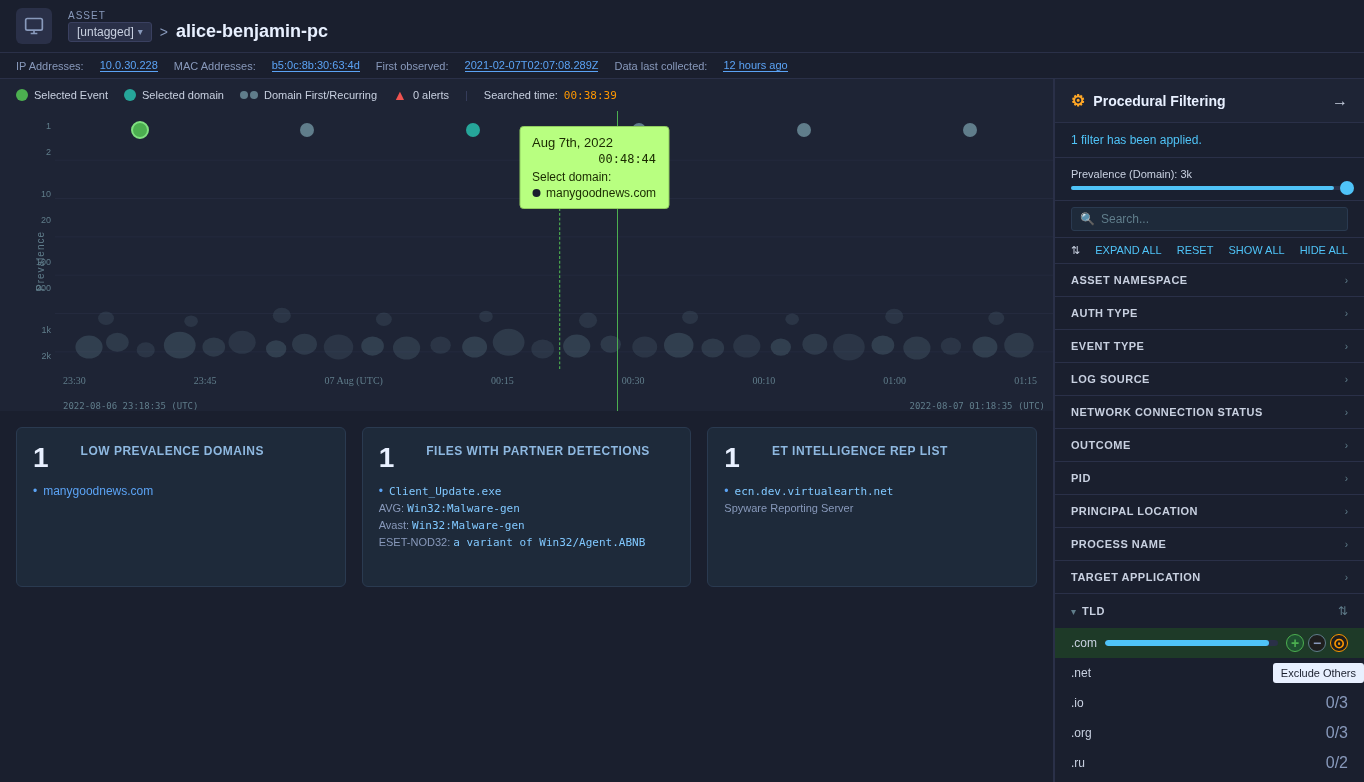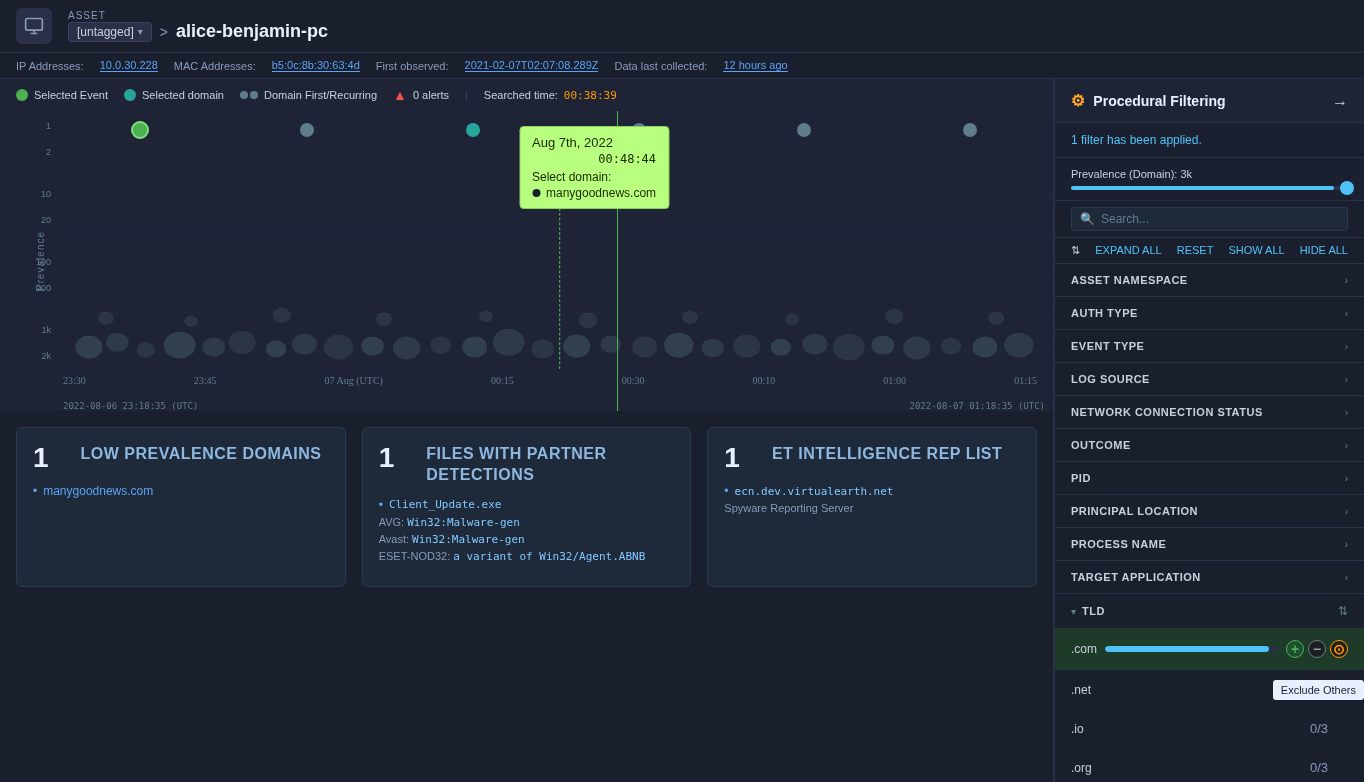--- a/index.html
+++ b/index.html
@@ -255,21 +255,21 @@
       padding: 16px;
       min-height: 160px;
     }
     .card-header {
       display: flex;
       align-items: flex-start;
       gap: 12px;
       margin-bottom: 12px;
     }
     .card-count { font-size: 28px; font-weight: 700; color: #e8f0ff; line-height: 1; }
-    .card-title { font-size: 16px; font-weight: 700; color: #8eb8e0; letter-spacing: 0.5px; line-height: 1.3; padding-left: 20px; }
+    .card-title { font-size: 12px; font-weight: 700; color: #8eb8e0; letter-spacing: 0.5px; line-height: 1.3; padding-left: 20px; }
     .card-item { font-size: 12px; color: #5ba3f5; display: flex; align-items: center; gap: 6px; margin-top: 4px; }
     .card-item::before { content: '•'; color: #5ba3f5; }
     .card-code { font-family: monospace; font-size: 11px; color: #80c8ff; text-align: center; }
     .card-avg { color: #8899bb; font-size: 11px; margin-top: 4px; }
 
     
     .right-panel {
       width: 310px;
       background: #1a1f2e;
       border-left: 1px solid #2a3048;
@@ -421,21 +421,21 @@
     .tld-collapse { color: #607d8b; font-size: 10px; }
     .tld-sort-icon { color: #607d8b; font-size: 12px; cursor: pointer; }
 
     .tld-items { padding: 0; }
     .tld-item-label { font-size: 12px; color: #c8d0e0; }
     .tld-item-controls {
       display: flex;
       align-items: center;
       gap: 4px;
     }
-    .tld-item-count { font-size: 13px; color: #8899bb; margin-right: 20px; }
+    .tld-item-count { font-size: 16px; color: #8899bb; margin-right: 0; }
     .tld-bar-container {
       flex: 1;
       margin: 0 8px;
       height: 6px;
       background: #2a3048;
       border-radius: 3px;
       overflow: hidden;
     }
     .tld-bar { height: 100%; background: #4fc3f7; border-radius: 3px; }
     .tld-control-btn {
@@ -461,21 +461,21 @@
       top: 50%;
       transform: translateY(-50%);
       white-space: nowrap;
       pointer-events: none;
       z-index: 20;
     }
     .tld-item-row {
       position: relative;
       display: flex;
       align-items: center;
-      padding: 12px 16px;
+      padding: 6px 16px;
       justify-content: space-between;
     }
     .tld-item-row.highlighted { background: #1e3a28; }
 
     
     .filter-sections { scrollbar-width: thin; scrollbar-color: #2a3048 #1a1f2e; }
   </style>
 </head>
 <body>
 

